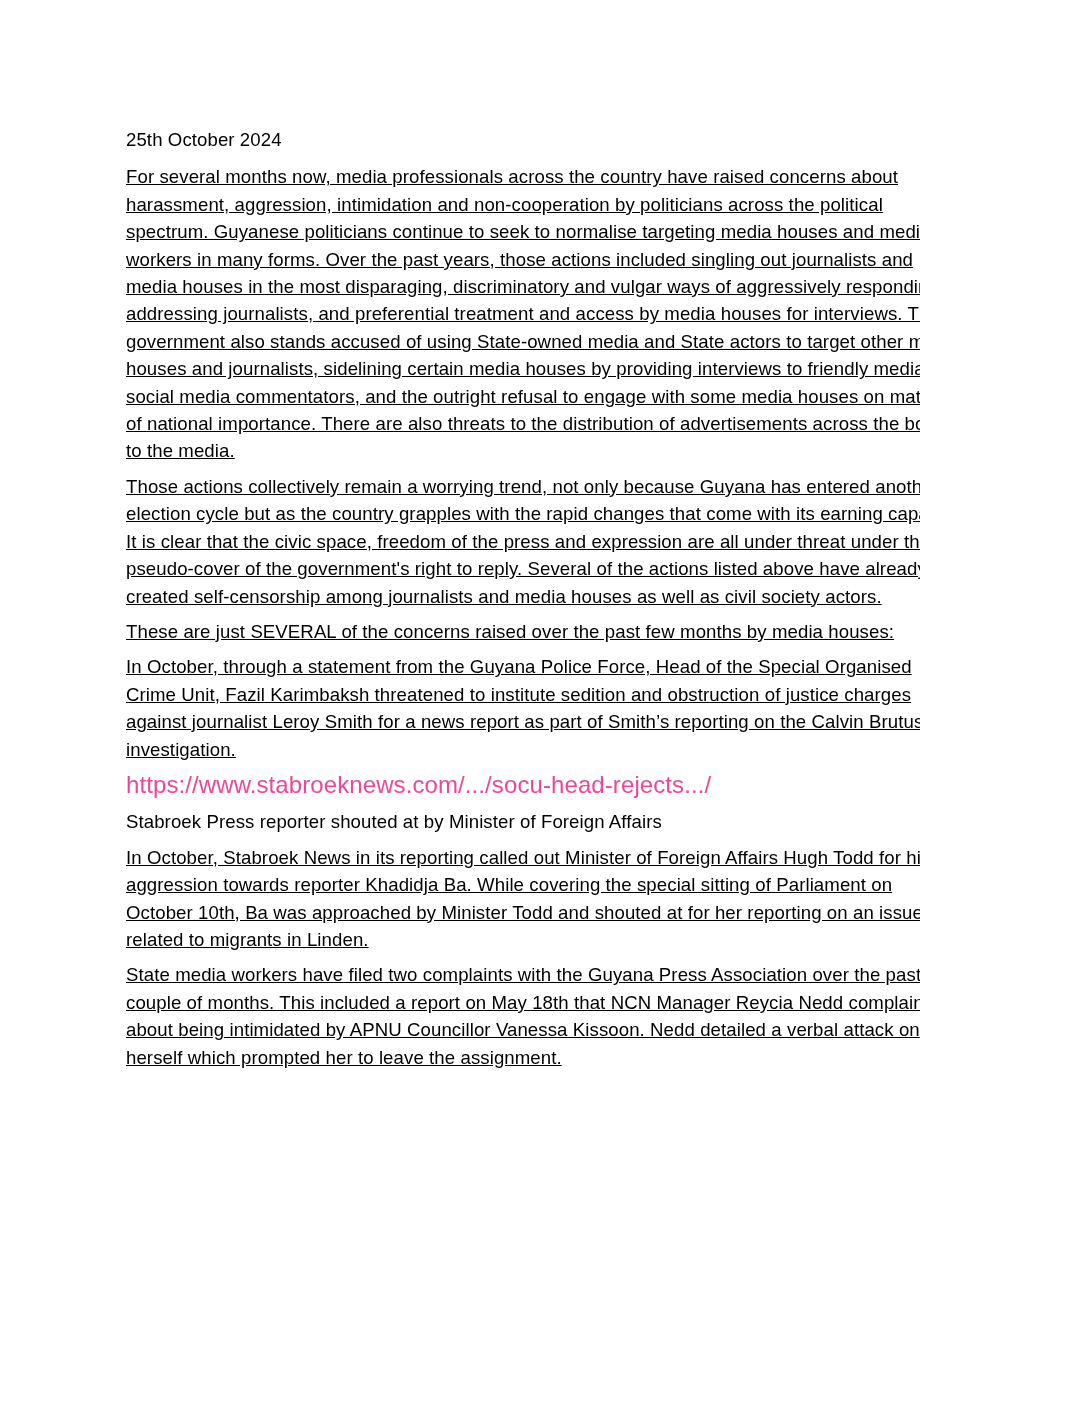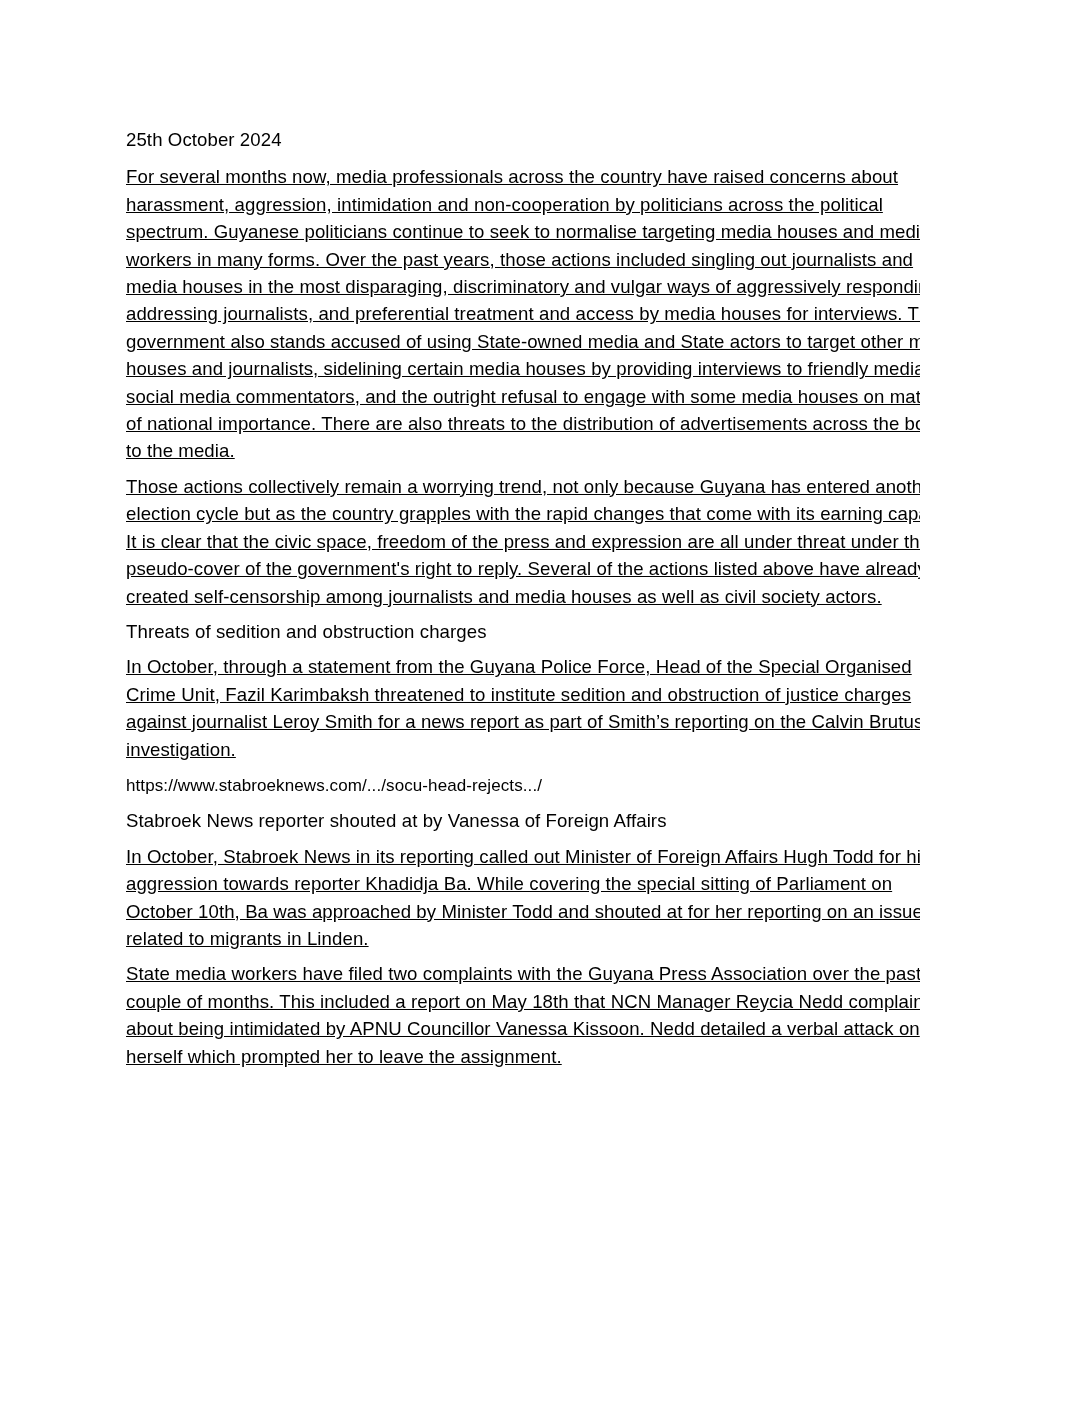--- a/index.html
+++ b/index.html
@@ -43,42 +43,42 @@
     margin-bottom: 8px;
     text-decoration: underline;
   }
   .block.heading {
     margin-bottom: 8px;
   }
   .block.linkline {
     margin-bottom: 8px;
   }
   .link {
-    color: #000000;
+    color: #ec4899;
     text-decoration: none;
-    font-size: 17px;
+    font-size: 24px;
     line-height: 27.4px;
     cursor: pointer;
     word-break: break-word;
   }
 </style>
 </head>
 <body>
 
 <div class="page">
   <div class="content">
 
     <p class="block date">25th October 2024</p>
 
     <p class="block para">For several months now, media professionals across the country have raised concerns about harassment, aggression, intimidation and non-cooperation by politicians across the political spectrum. Guyanese politicians continue to seek to normalise targeting media houses and media workers in many forms. Over the past years, those actions included singling out journalists and media houses in the most disparaging, discriminatory and vulgar ways of aggressively responding or addressing journalists, and preferential treatment and access by media houses for interviews. The government also stands accused of using State-owned media and State actors to target other media houses and journalists, sidelining certain media houses by providing interviews to friendly media and social media commentators, and the outright refusal to engage with some media houses on matters of national importance. There are also threats to the distribution of advertisements across the board to the media.</p>
     <p class="block para">Those actions collectively remain a worrying trend, not only because Guyana has entered another election cycle but as the country grapples with the rapid changes that come with its earning capacity. It is clear that the civic space, freedom of the press and expression are all under threat under the pseudo-cover of the government's right to reply. Several of the actions listed above have already created self-censorship among journalists and media houses as well as civil society actors.</p>
+    <p class="block para">These are just SEVERAL of the concerns raised over the past few months by media houses:</p>
 
-    <p class="block heading">Threats of sedition and obstruction charges</p>
     <p class="block para">In October, through a statement from the Guyana Police Force, Head of the Special Organised Crime Unit, Fazil Karimbaksh threatened to institute sedition and obstruction of justice charges against journalist Leroy Smith for a news report as part of Smith’s reporting on the Calvin Brutus investigation.</p>
     <p class="block linkline"><a class="link" href="#">https://www.stabroeknews.com/.../socu-head-rejects.../</a></p>
 
-    <p class="block heading">Stabroek News reporter shouted at by Vanessa of Foreign Affairs</p>
+    <p class="block heading">Stabroek Press reporter shouted at by Minister of Foreign Affairs</p>
     <p class="block para">In October, Stabroek News in its reporting called out Minister of Foreign Affairs Hugh Todd for his aggression towards reporter Khadidja Ba. While covering the special sitting of Parliament on October 10th, Ba was approached by Minister Todd and shouted at for her reporting on an issue related to migrants in Linden.</p>
 
     <p class="block para">State media workers have filed two complaints with the Guyana Press Association over the past couple of months. This included a report on May 18th that NCN Manager Reycia Nedd complained about being intimidated by APNU Councillor Vanessa Kissoon. Nedd detailed a verbal attack on herself which prompted her to leave the assignment.</p>
 
   </div>
 </div>
 
 </body></html>

